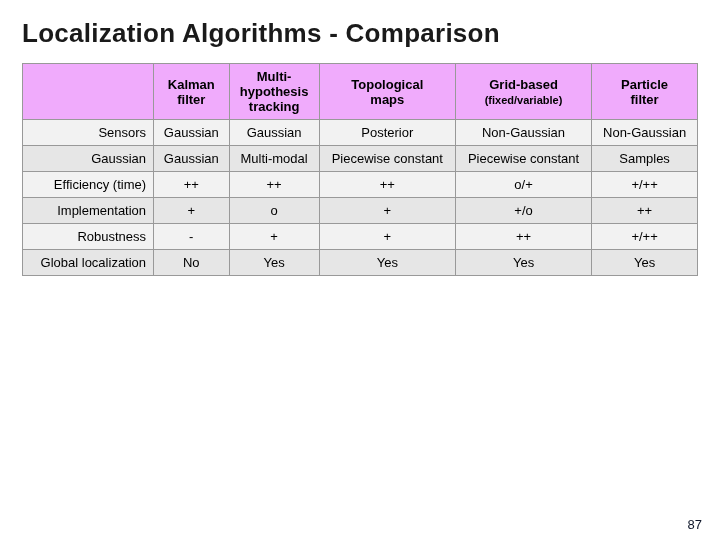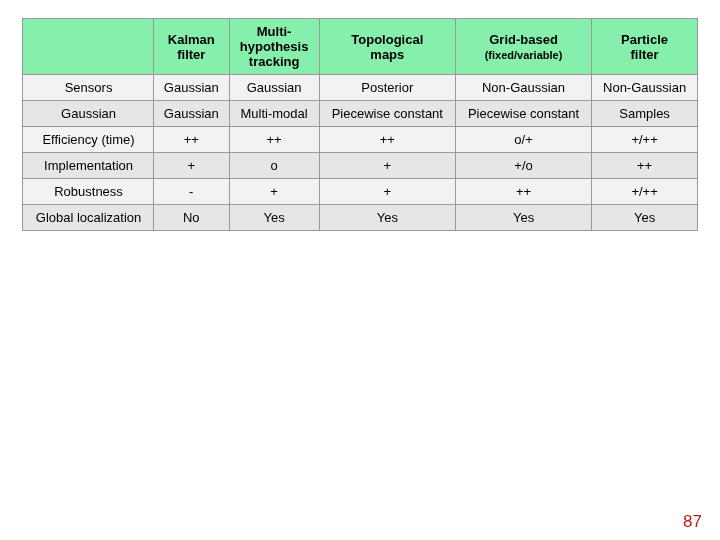--- a/index.html
+++ b/index.html
@@ -26,50 +26,51 @@
       border-collapse: collapse;
       font-size: 13px;
     }
     th, td {
       border: 1px solid #999;
       padding: 5px 7px;
       text-align: center;
       vertical-align: middle;
     }
     thead tr {
-      background: #86efac;
+      background: #f0abfc;
     }
     th {
       font-weight: bold;
       font-size: 13px;
     }
     tbody tr:nth-child(odd) {
       background: #f2f2f2;
     }
     tbody tr:nth-child(even) {
       background: #e6e6e6;
     }
     td:first-child {
-      text-align: center;
+      text-align: right;
       font-weight: normal;
       padding-left: 8px;
       white-space: nowrap;
     }
     .page-num {
       position: absolute;
       bottom: 8px;
       right: 18px;
-      font-size: 17px;
-      color: #b91c1c;
+      font-size: 13px;
+      color: #0f172a;
     }
   </style>
 </head>
 <body>
 
 <div class="page">
+  <h1>Localization Algorithms - Comparison</h1>
 
   <table>
     <thead>
       <tr>
         <th></th>
         <th>Kalman<br>filter</th>
         <th>Multi-<br>hypothesis<br>tracking</th>
         <th>Topological<br>maps</th>
         <th>Grid-based<br><span style="font-size:11px;">(fixed/variable)</span></th>
         <th>Particle<br>filter</th>

